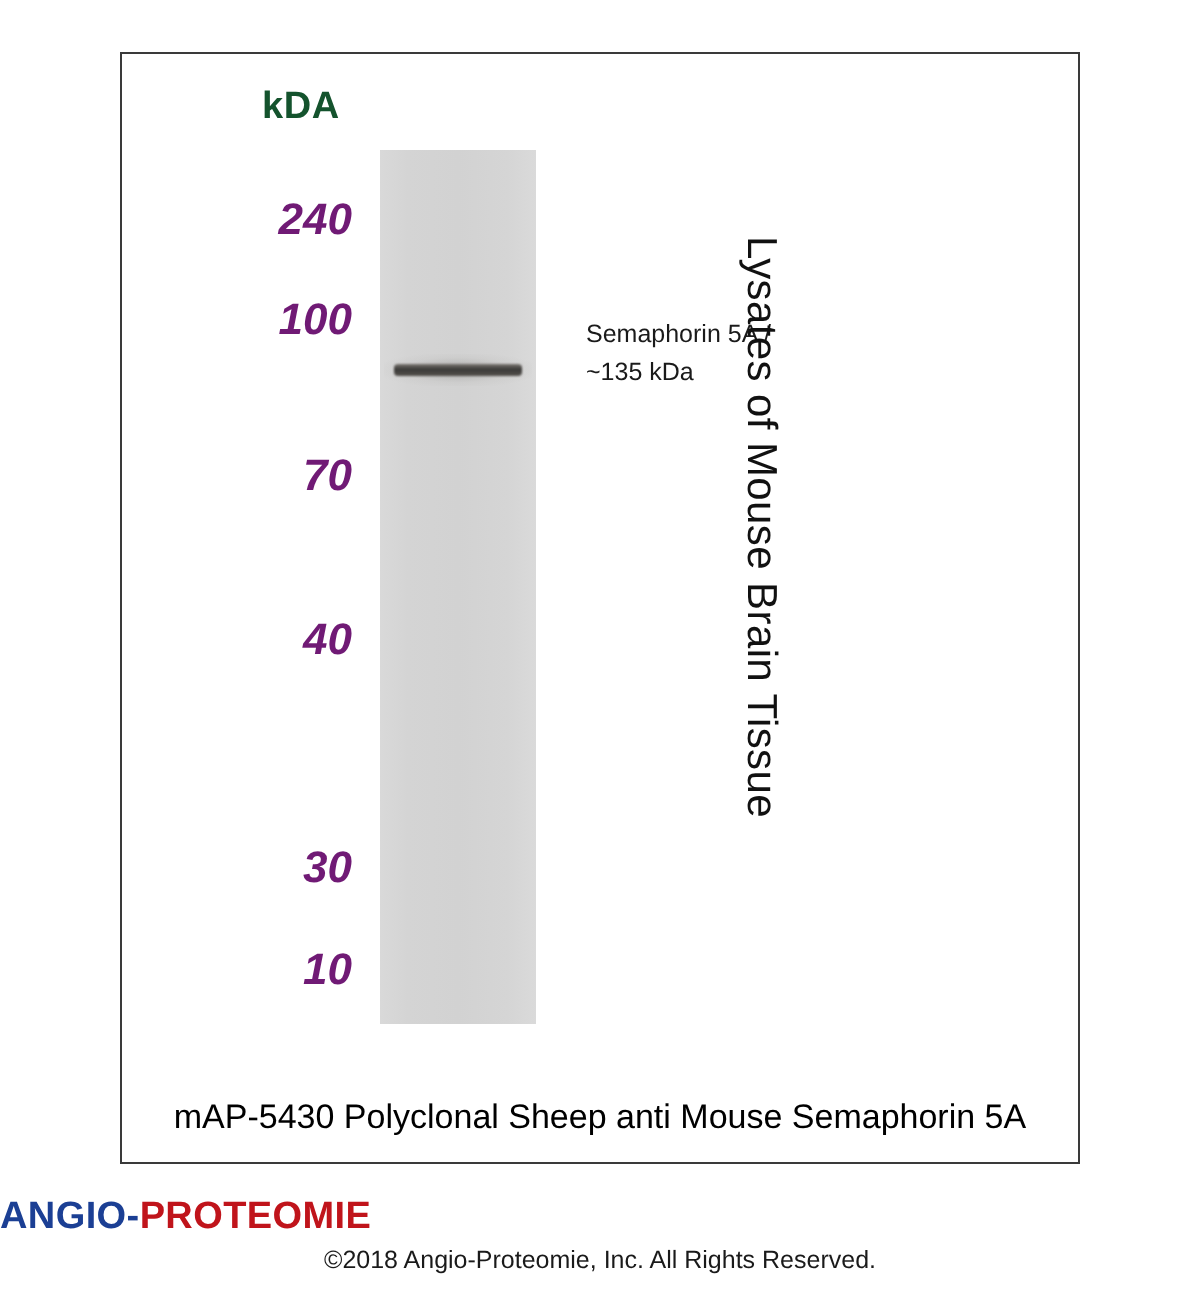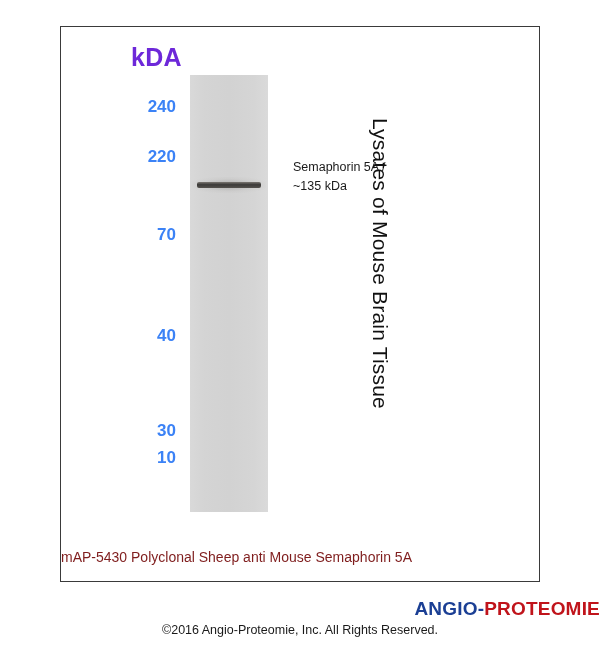--- a/index.html
+++ b/index.html
@@ -33,23 +33,23 @@
     border: 1px solid #3a3a3a;
     background: #ffffff;
     box-sizing: border-box;
   }
 
   
   .kda-label {
     position: absolute;
     left: 131px;
     top: 43px;
-    font-size: 25px;
+    font-size: 19px;
     font-weight: bold;
-    color: #6d28d9;
+    color: #14532d;
     letter-spacing: 0.3px;
   }
 
   
   .lane {
     position: absolute;
     left: 190px;
     top: 75px;
     width: 78px;
     height: 437px;
@@ -72,26 +72,27 @@
     left: 192px;
     top: 177px;
     width: 74px;
     height: 16px;
     background: radial-gradient(ellipse at center, rgba(90,88,84,0.30) 0%, rgba(160,158,154,0.10) 55%, rgba(210,210,210,0) 80%);
   }
 
   
   .marker {
     position: absolute;
-    font-size: 17px;
+    font-size: 22px;
     font-weight: bold;
-    color: #3b82f6;
+    color: #701a75;
     text-align: right;
     width: 46px;
     left: 130px;
+    font-style: italic;
   }
 
   
   .annotation {
     position: absolute;
     left: 293px;
     top: 158px;
     width: 160px;
     font-size: 12.5px;
     color: #1a1a1a;
@@ -111,31 +112,32 @@
     white-space: nowrap;
     letter-spacing: 0.2px;
   }
 
   
   .caption {
     position: absolute;
     left: 61px;
     top: 549px;
     width: 478px;
-    font-size: 14px;
-    color: #7f1d1d;
+    text-align: center;
+    font-size: 17px;
+    color: #000000;
   }
 
   
   .brand {
     position: absolute;
     left: 0;
     top: 598px;
     width: 600px;
-    text-align: right;
+    text-align: left;
     font-size: 19px;
     font-weight: bold;
     letter-spacing: 0.2px;
   }
   .brand .b-angio { color: #1b3f94; }
   .brand .b-sep   { color: #1b3f94; }
   .brand .b-prot  { color: #c0141b; }
 
   .copyright {
     position: absolute;
@@ -154,34 +156,34 @@
 
   <div class="panel"></div>
 
   <div class="kda-label">kDA</div>
 
   <div class="lane"></div>
   <div class="band-halo"></div>
   <div class="band"></div>
 
   <div class="marker" style="top:97px;">240</div>
-  <div class="marker" style="top:147px;">220</div>
+  <div class="marker" style="top:147px;">100</div>
   <div class="marker" style="top:225px;">70</div>
-  <div class="marker" style="top:326px;">40</div>
+  <div class="marker" style="top:307px;">40</div>
   <div class="marker" style="top:421px;">30</div>
-  <div class="marker" style="top:448px;">10</div>
+  <div class="marker" style="top:472px;">10</div>
 
   <div class="annotation">
     <div>Semaphorin 5A /</div>
     <div>~135 kDa</div>
   </div>
 
   <div class="sample-label">Lysates of Mouse Brain Tissue</div>
 
   <div class="caption">mAP-5430 Polyclonal Sheep anti Mouse Semaphorin 5A</div>
 
   <div class="brand">
     <span class="b-angio">ANGIO</span><span class="b-sep">-</span><span class="b-prot">PROTEOMIE</span>
   </div>
 
-  <div class="copyright">©2016 Angio-Proteomie, Inc.  All Rights Reserved.</div>
+  <div class="copyright">©2018 Angio-Proteomie, Inc.  All Rights Reserved.</div>
 
 </div>
 
 </body></html>

